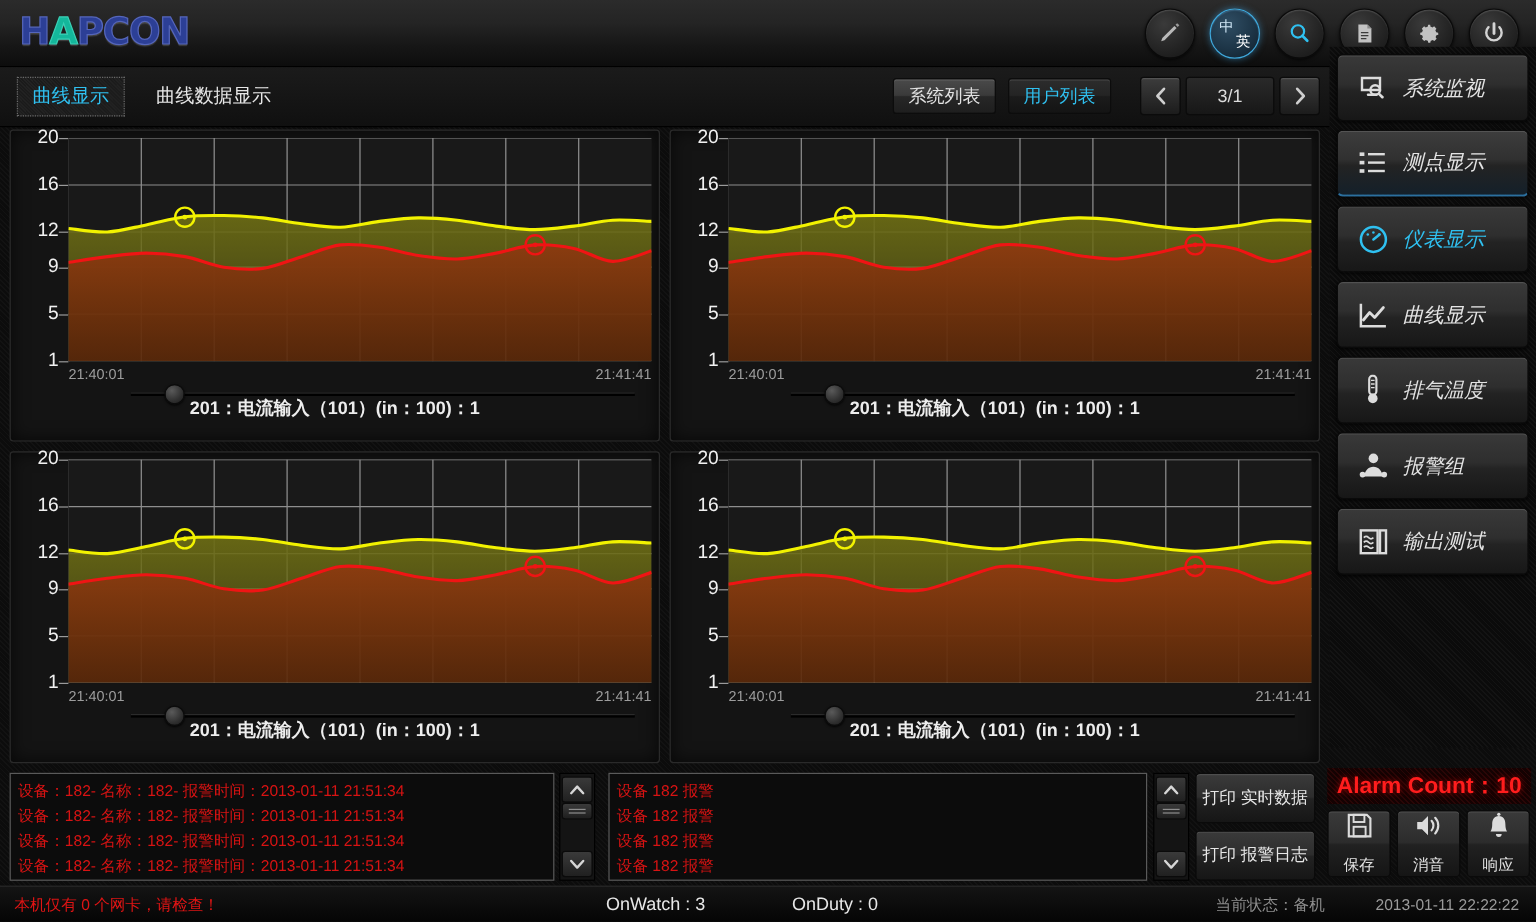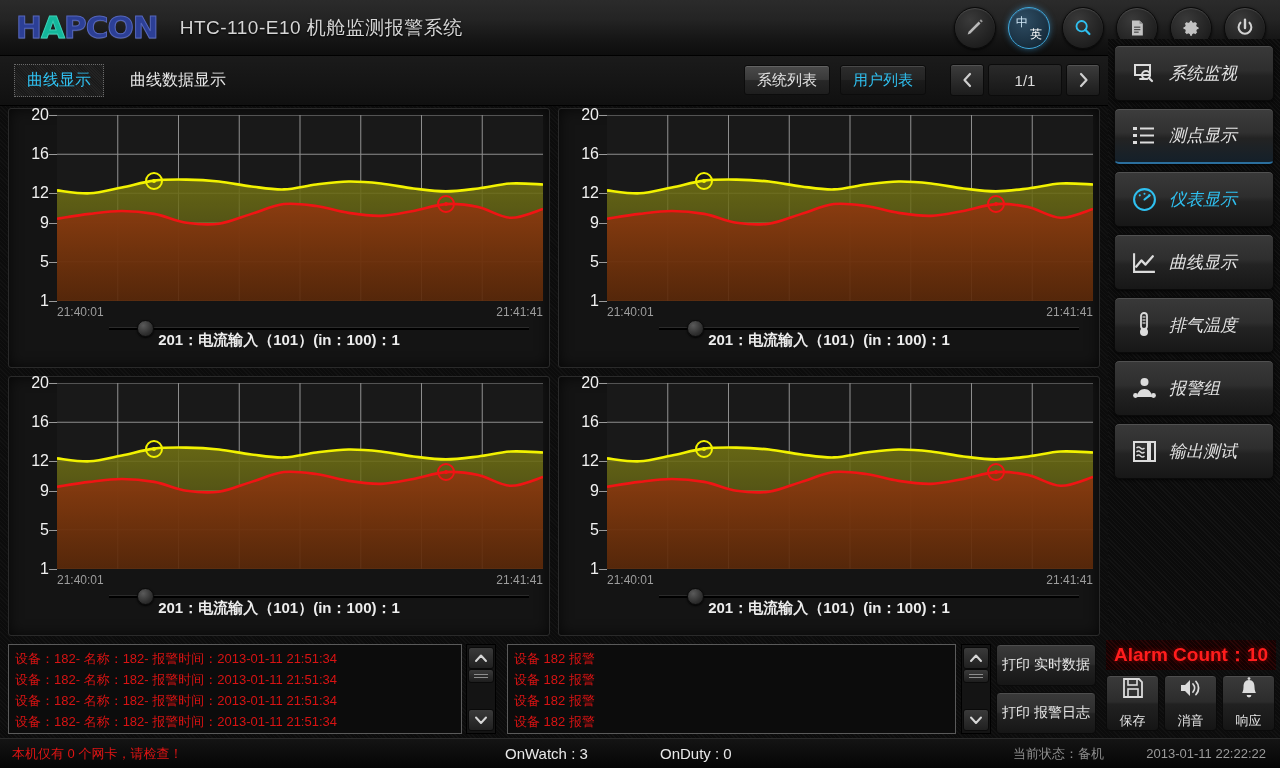--- a/index.html
+++ b/index.html
@@ -173,21 +173,20 @@
 <body>
 
 <div class="app">
 
   <div class="topbar">
     <div class="logo">
       <span class="b">H</span>
         <span class="g">A</span>
         <span class="b">PCON</span>
     </div>
-    <div class="apptitle">HTC-110-E10 机舱监测报警系统</div>
 
     <div class="topicons">
       <div class="cbtn">
         <svg width="22" height="22" viewBox="0 0 24 24">
           <path d="M4 19l3-1 11-11-2-2L5 16l-1 3z" fill="#b9b9b9"></path>
           <path d="M17 4l2 2 1.5-1.5-2-2L17 4z" fill="#9a9a9a"></path>
         </svg>
       </div>
       <div class="cbtn sel">
         <span class="cn">
@@ -232,21 +231,21 @@
 
     <div class="tabright">
       <div class="gbtn">系统列表</div>
       <div class="gbtn cyan">用户列表</div>
       <div class="pager">
         <div class="pbtn">
           <svg width="13" height="16" viewBox="0 0 13 16">
             <path d="M9 2L3.5 8 9 14" fill="none" stroke="#cfcfcf" stroke-width="2.2" stroke-linecap="round" stroke-linejoin="round"></path>
           </svg>
         </div>
-        <div class="pnum">1/1</div>
+        <div class="pnum">3/1</div>
         <div class="pbtn">
           <svg width="13" height="16" viewBox="0 0 13 16">
             <path d="M4 2l5.5 6L4 14" fill="none" stroke="#cfcfcf" stroke-width="2.2" stroke-linecap="round" stroke-linejoin="round"></path>
           </svg>
         </div>
       </div>
     </div>
   </div>
 
   <div class="charts">

